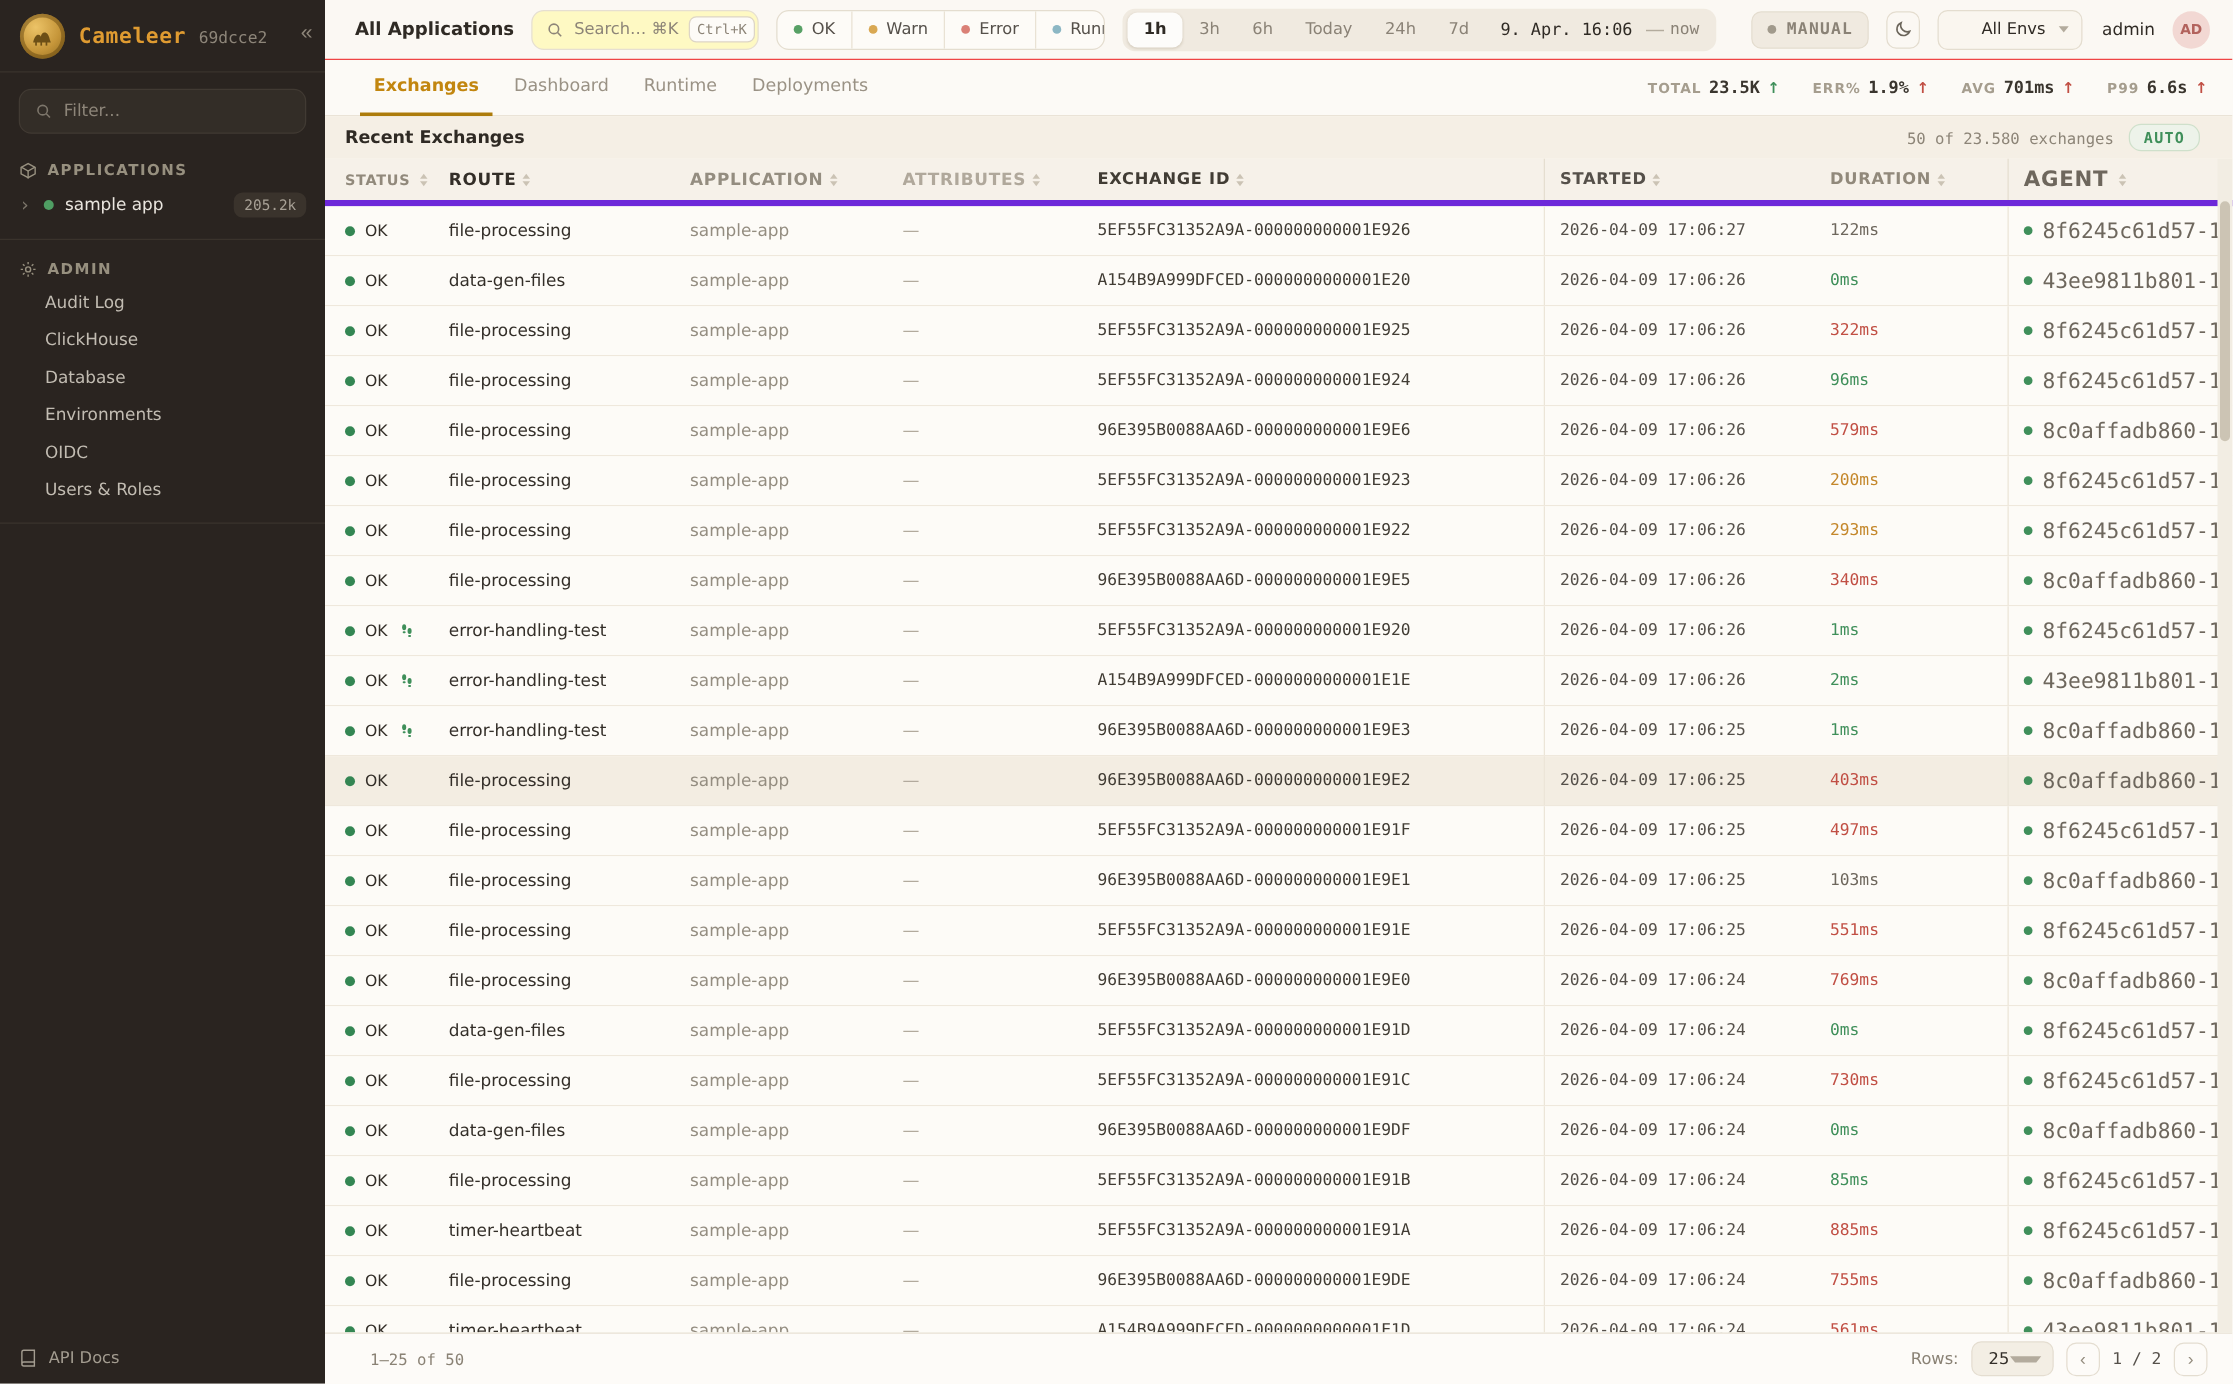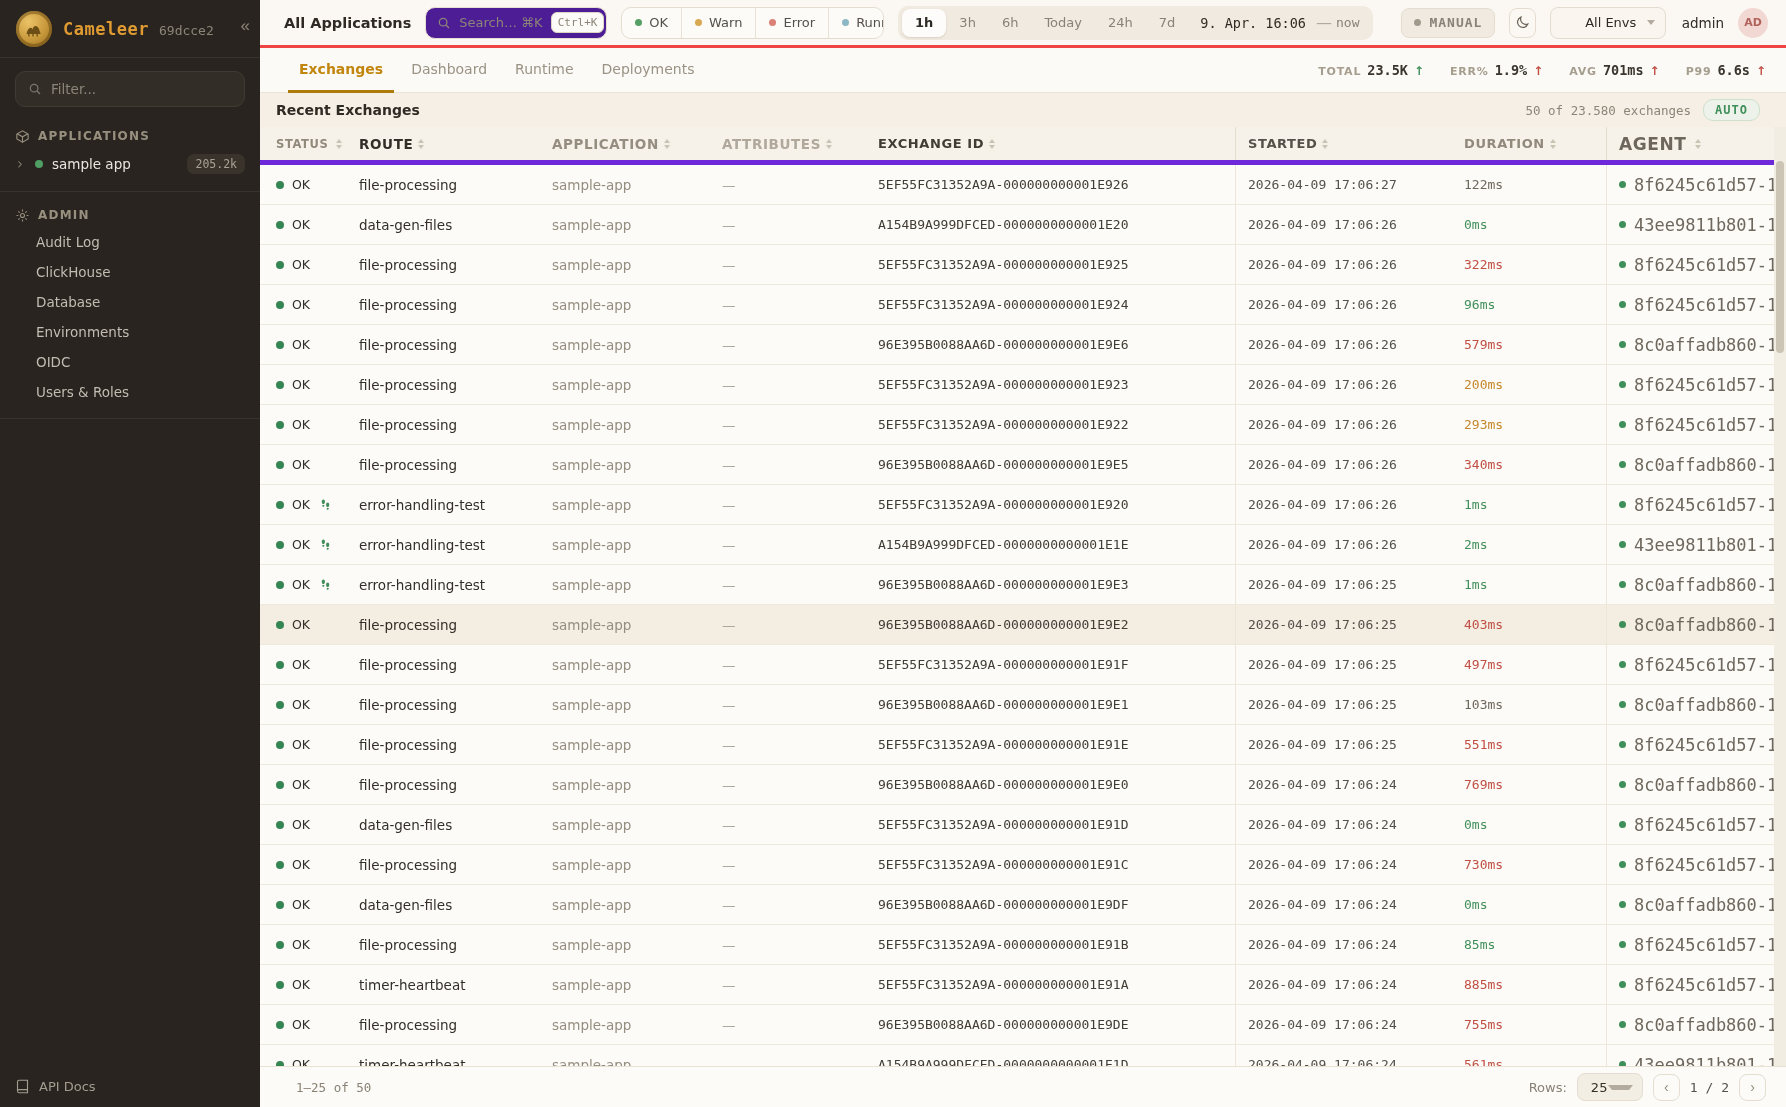--- a/index.html
+++ b/index.html
@@ -31,23 +31,23 @@
   .sb-divider { height:1px; background:#3a332c; margin-top:11px; }
   .sec-admin { margin-top:11px; }
   .admin-item { padding:0 15px 0 36px; height:30px; display:flex; align-items:center; font-size:13.5px; color:#c2bcb2; cursor:pointer; }
   .sb-foot { position:absolute; bottom:13px; left:15px; display:flex; align-items:center; gap:9px; color:#a39c90; font-size:13px; cursor:pointer; }
   .sb-foot svg { width:15px; height:15px; stroke:#a39c90; }
 
   
   .main { flex:1; min-width:0; display:flex; flex-direction:column; position:relative; background:#fcfaf6; }
 
   
-  .topbar { height:48px; flex-shrink:0; display:flex; align-items:center; padding:0 18px 0 24px; gap:14px; border-bottom:3px solid #ef4444; background:#fbf8f3; }
+  .topbar { height:48px; flex-shrink:0; display:flex; align-items:center; padding:0 18px 0 24px; gap:14px; border-bottom:1px solid #ef4444; background:#fbf8f3; }
   .scope-title { font-size:14.5px; font-weight:bold; color:#2f2a24; white-space:nowrap; }
-  .search-box { width:182px; height:32px; background:#4c1d95; border:1px solid #e6dfd1; border-radius:10px; display:flex; align-items:center; padding:0 6px 0 11px; gap:8px; }
+  .search-box { width:182px; height:32px; background:#fef9c3; border:1px solid #e6dfd1; border-radius:10px; display:flex; align-items:center; padding:0 6px 0 11px; gap:8px; }
   .search-box svg { width:14px; height:14px; stroke:#8d8578; flex-shrink:0; }
   .search-ph { font-size:13px; color:#8d8578; white-space:nowrap; flex:1; }
   .kbd { font-family:"DejaVu Sans Mono","Liberation Mono",monospace; font-size:11px; color:#8d8578; background:#fdfbf7; border:1px solid #ddd5c6; border-radius:6px; padding:3px 6px; white-space:nowrap; }
   .filter-group { display:flex; height:32px; border:1px solid #e4ddcf; background:#fdfbf7; border-radius:10px; overflow:hidden; }
   .filter-seg { display:flex; align-items:center; gap:7px; padding:0 13px; font-size:13px; color:#55504a; border-right:1px solid #e9e2d4; cursor:pointer; white-space:nowrap; }
   .filter-seg:last-child { border-right:none; }
   .dot { width:7px; height:7px; border-radius:50%; }
   .time-group { display:flex; align-items:center; height:34px; background:#f0eae0; border-radius:10px; padding:0 4px; }
   .range-btn { padding:0 13px; height:28px; display:flex; align-items:center; font-size:13px; color:#8a8276; border-radius:8px; cursor:pointer; white-space:nowrap; }
   .range-btn.active { background:#fdfcfa; color:#2f2a24; font-weight:bold; box-shadow:0 1px 2px rgba(80,60,20,.15); }

